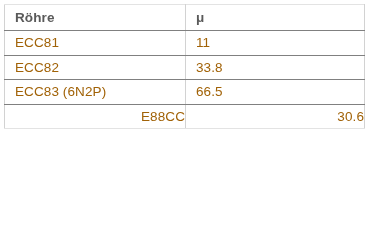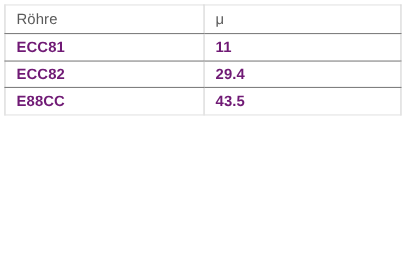--- a/index.html
+++ b/index.html
@@ -42,40 +42,41 @@
     white-space: nowrap;
     overflow: hidden;
   }
 
   
   table.tube-table thead tr {
     height: 26px;
   }
   table.tube-table thead th {
     font-size: 13.5px;
-    font-weight: normal;
+    font-weight: bold;
     color: #5a5a5a;
     border-top: 1px solid #e3e3e3;
     border-bottom: 1px solid #808080;
     letter-spacing: 0.1px;
   }
 
   
   table.tube-table tbody tr {
     height: 24.6px;
   }
   table.tube-table tbody td {
     font-size: 13.5px;
-    font-weight: bold;
-    color: #701a75;
+    font-weight: normal;
+    color: #a16207;
     border-bottom: 1px solid #808080;
     letter-spacing: 0.1px;
   }
   table.tube-table tbody tr:last-child td {
     border-bottom: 1px solid #e3e3e3;
+    text-align: right;
   }
 </style>
 </head>
 <body>
 
 <div class="sheet">
   <table class="tube-table">
     <colgroup>
       <col class="col-name">
       <col class="col-mu">
@@ -86,21 +87,25 @@
         <th>μ</th>
       </tr>
     </thead>
     <tbody>
       <tr>
         <td>ECC81</td>
         <td>11</td>
       </tr>
       <tr>
         <td>ECC82</td>
-        <td>29.4</td>
+        <td>33.8</td>
+      </tr>
+      <tr>
+        <td>ECC83 (6N2P)</td>
+        <td>66.5</td>
       </tr>
       <tr>
         <td>E88CC</td>
-        <td>43.5</td>
+        <td>30.6</td>
       </tr>
     </tbody>
   </table>
 </div>
 
 </body></html>

